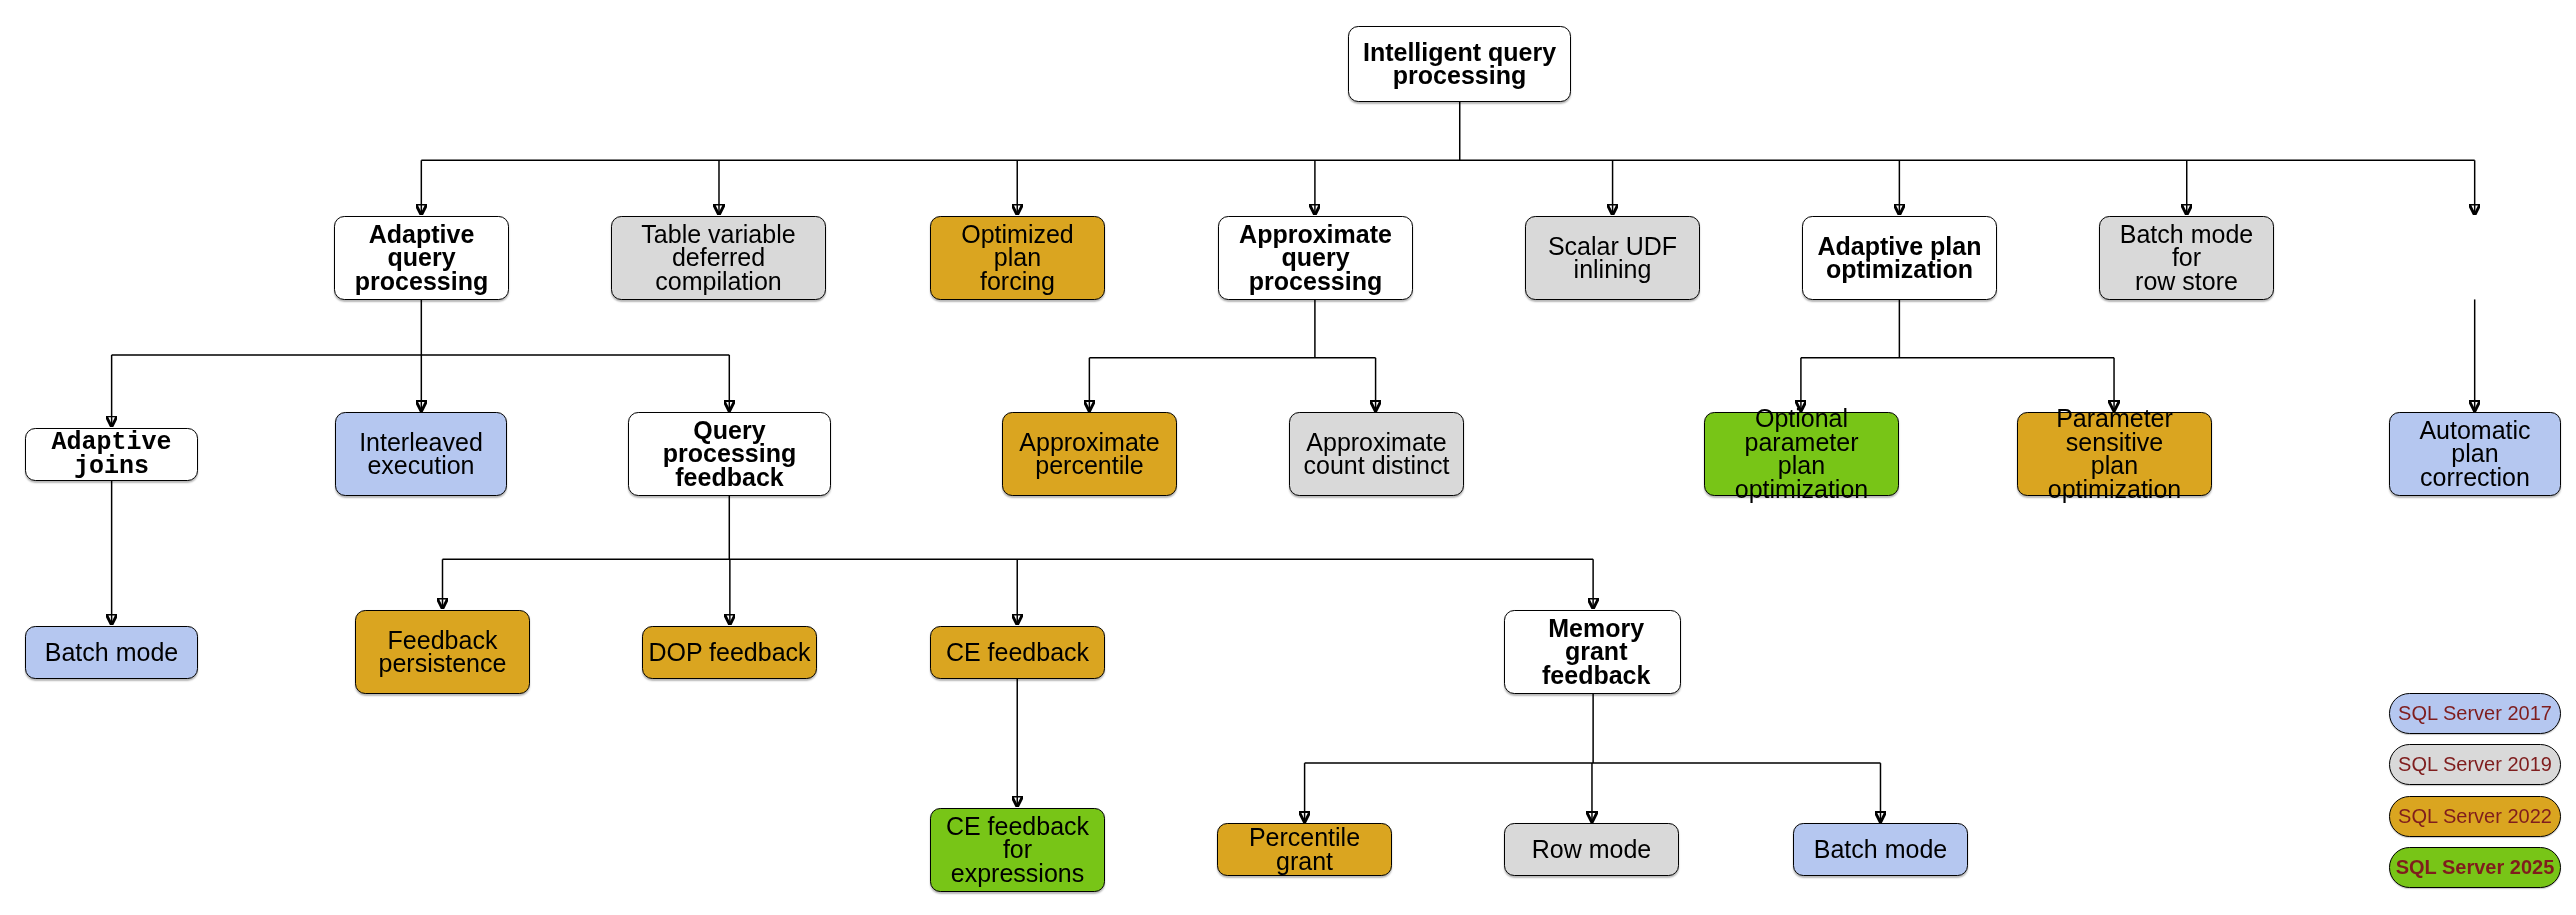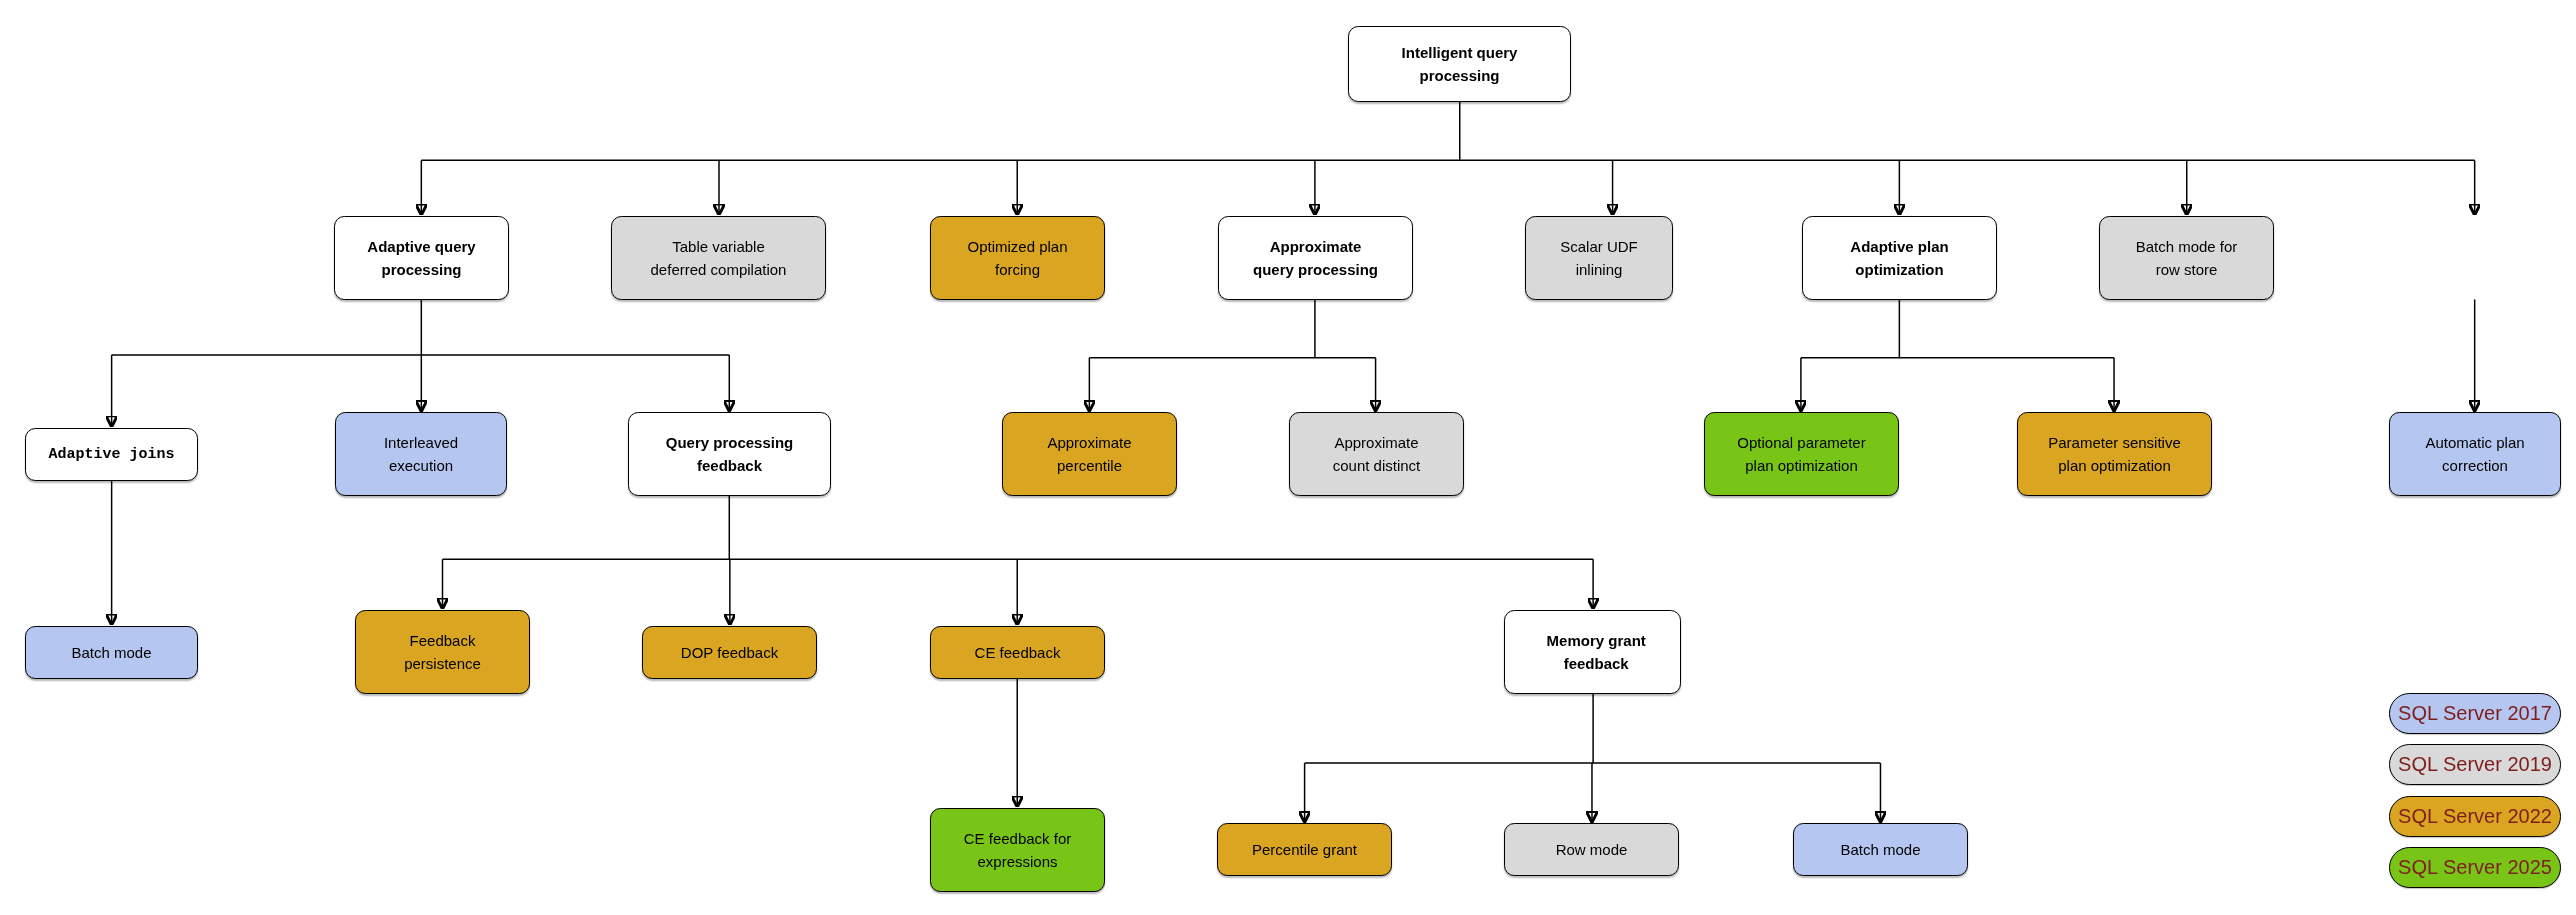--- a/index.html
+++ b/index.html
@@ -28,21 +28,21 @@
   .node {
     position: absolute;
     box-sizing: border-box;
     border: 1.7px solid var(--border, #000000);
     border-radius: 10.3px;
     background: var(--node-white, #ffffff);
     display: flex;
     align-items: center;
     justify-content: center;
     text-align: center;
-    font-size: 15px;
+    font-size: 25px;
     line-height: 23.5px;
     color: #000000;
     white-space: pre-line;
     padding: 0 4.6px;
     box-shadow: 0 1.7px 1.7px rgba(0,0,0,0.28);
   }
   .node.parent { font-weight: bold; }
   .node.v2017 { background: var(--v2017, #b5c7f0); }
   .node.v2019 { background: var(--v2019, #d9d9d9); }
   .node.v2022 { background: var(--v2022, #daa520); }
@@ -118,21 +118,21 @@
 processing</div>
 
   <div class="node parent" style="left:334px;top:216px;width:175px;height:84px;">Adaptive query
 processing</div>
   <div class="node v2019" style="left:611px;top:216px;width:215px;height:84px;">Table variable
 deferred compilation</div>
   <div class="node v2022" style="left:930px;top:216px;width:175px;height:84px;">Optimized plan
 forcing</div>
   <div class="node parent" style="left:1218px;top:216px;width:195px;height:84px;">Approximate
 query processing</div>
-  <div class="node v2019" style="left:1525px;top:216px;width:148px;height:84px;">Scalar UDF
+  <div class="node v2019" style="left:1525px;top:216px;width:175px;height:84px;">Scalar UDF
 inlining</div>
   <div class="node parent" style="left:1802px;top:216px;width:195px;height:84px;">Adaptive plan
 optimization</div>
   <div class="node v2019" style="left:2099px;top:216px;width:175px;height:84px;">Batch mode for
 row store</div>
 
   <div class="node parent" style="left:25px;top:428px;width:173px;height:53px;font-family:Liberation Mono, monospace;">Adaptive joins</div>
   <div class="node v2017" style="left:335px;top:412px;width:172px;height:84px;">Interleaved
 execution</div>
   <div class="node parent" style="left:628px;top:412px;width:203px;height:84px;">Query processing
@@ -158,16 +158,16 @@
 
   <div class="node v2025" style="left:930px;top:808px;width:175px;height:84px;">CE feedback for
 expressions</div>
   <div class="node v2022" style="left:1217px;top:823px;width:175px;height:53px;">Percentile grant</div>
   <div class="node v2019" style="left:1504px;top:823px;width:175px;height:53px;">Row mode</div>
   <div class="node v2017" style="left:1793px;top:823px;width:175px;height:53px;">Batch mode</div>
 
   <div class="pill v2017" style="top:693px;">SQL Server 2017</div>
   <div class="pill v2019" style="top:744px;">SQL Server 2019</div>
   <div class="pill v2022" style="top:796px;">SQL Server 2022</div>
-  <div class="pill v2025" style="top:847px;">SQL Server 2025</div>
+  <div class="pill v2025" style="top:847px;font-weight:bold;">SQL Server 2025</div>
 
 </div>
 
 
 </body></html>

